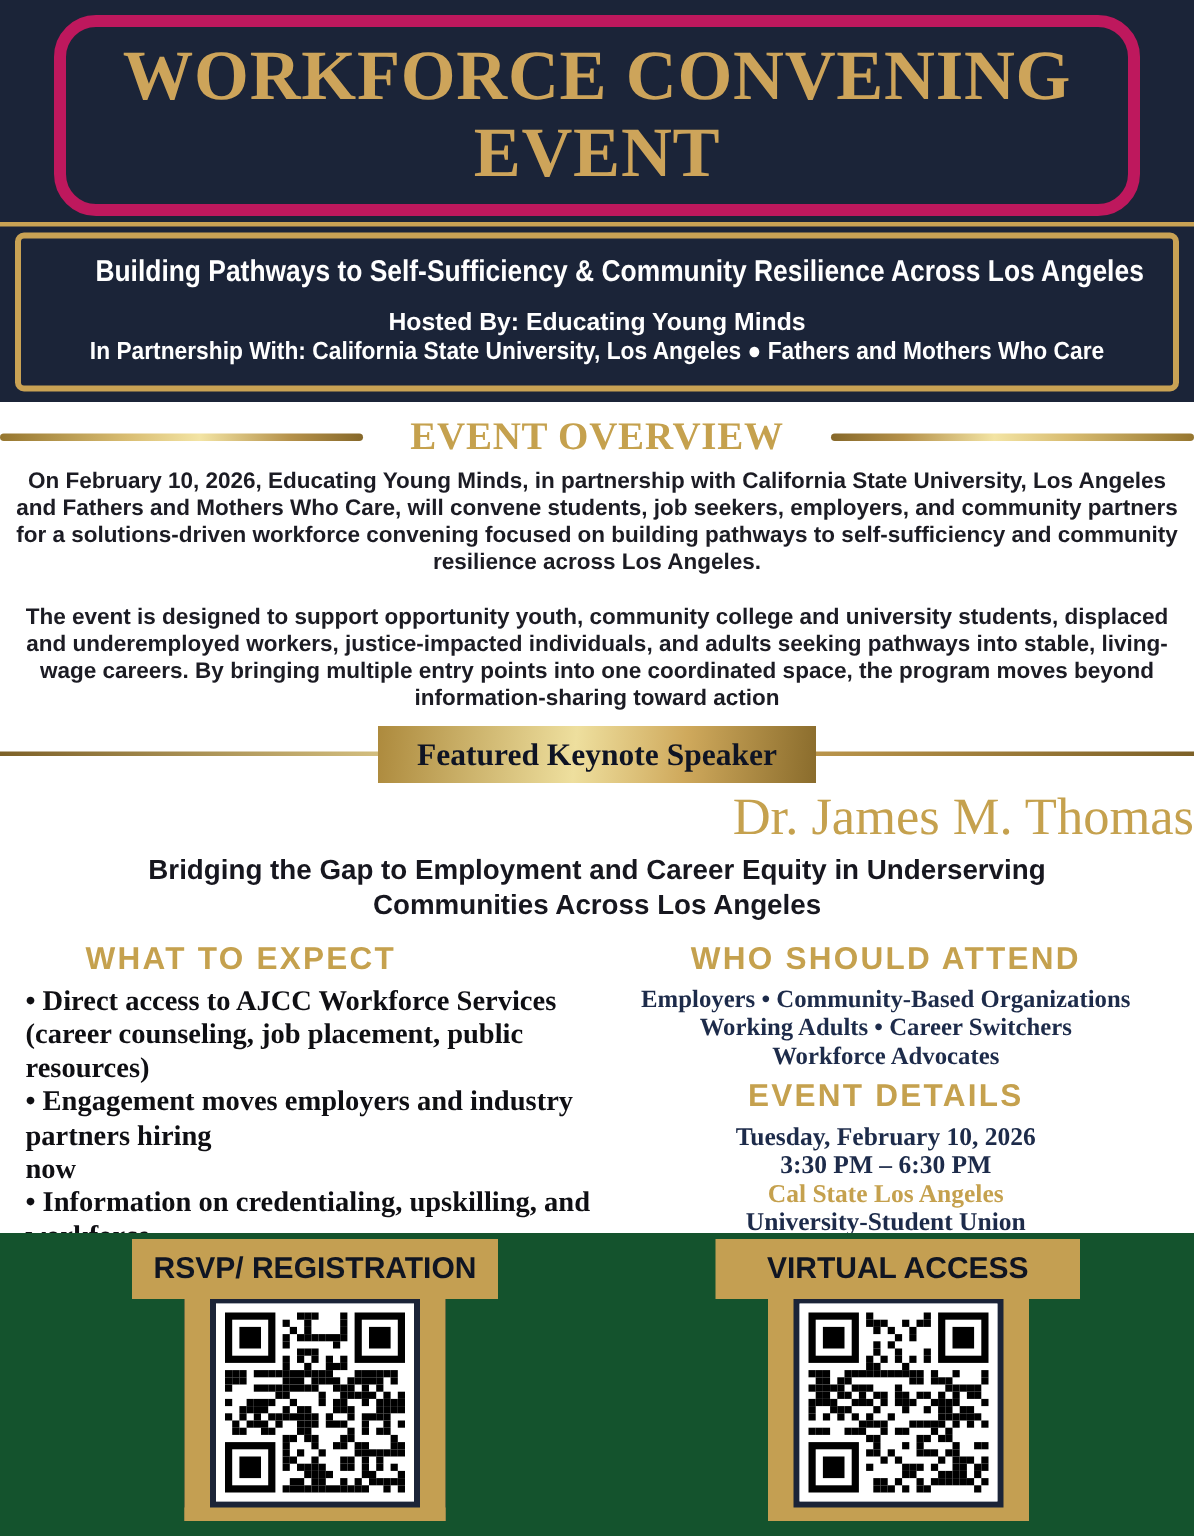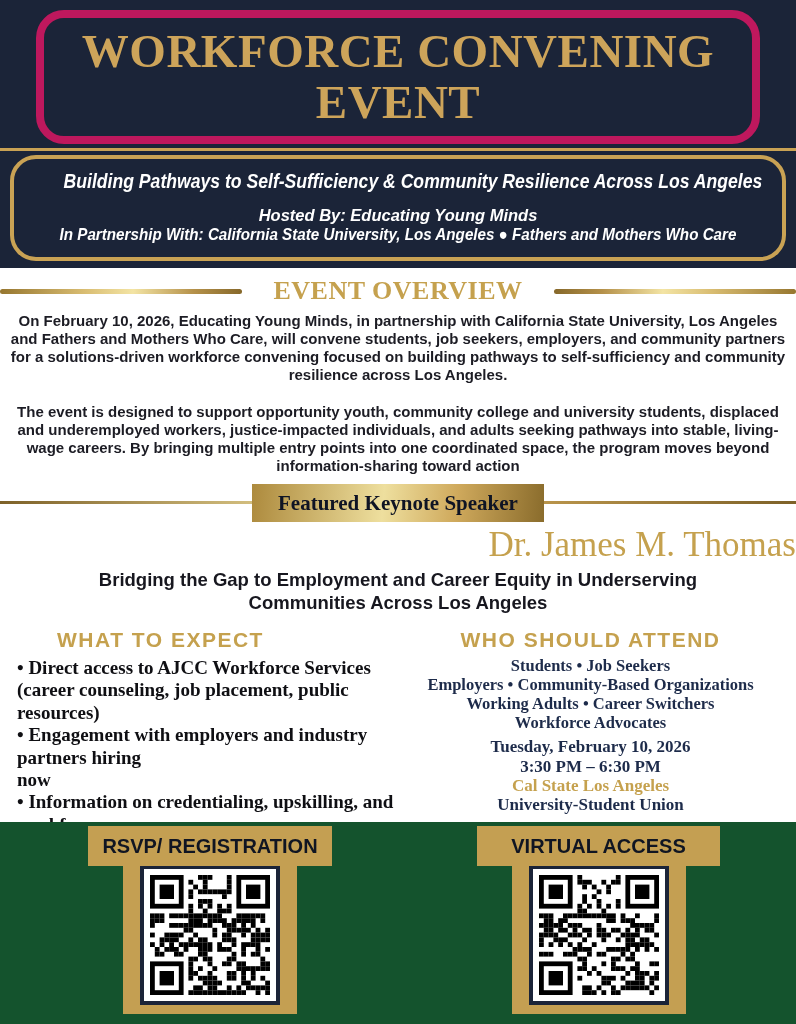--- a/index.html
+++ b/index.html
@@ -7,22 +7,22 @@
          font-family:"Liberation Sans",sans-serif;}
   .preline{white-space:pre-line;}
 
   
   .hero{background:#1b2438;padding:10px 0 7px;}
   .title-box{margin:0 36px;border:8px solid #be185d;border-radius:28px;height:118px;
              display:flex;align-items:center;justify-content:center;}
   .title{font-family:"Liberation Serif",serif;font-weight:700;font-size:47px;line-height:1.08;
          color:#cda45a;text-align:center;letter-spacing:.5px;}
   .hero-rule{height:3px;background:#c9a254;margin-top:4px;}
-  .subtitle-box{margin:4px 10px 0;border:4px solid #c9a254;border-radius:26px;
-                padding:11px 4px 13px;text-align:center;color:#ffffff;font-style:italic;}
+  .subtitle-box{margin:4px 10px 0;border:4px solid #c9a254;border-radius:6px;
+                padding:11px 4px 13px;text-align:center;color:#ffffff;}
   .subtitle{font-size:20px;font-weight:700;white-space:nowrap;transform:scaleX(.88);}
   .hosted{margin-top:13px;font-size:16.5px;font-weight:700;}
   .partnership{font-size:16.5px;font-weight:700;white-space:nowrap;transform:scaleX(.92);}
 
   
   .overview-row{display:flex;align-items:center;gap:31px;margin-top:8px;}
   .gline{flex:1;height:5px;border-radius:3px;
          background:linear-gradient(90deg,#96762f,#d9bd72 35%,#f3e4a4 55%,#b5914a 80%,#86682a);}
   .gline.flip{background:linear-gradient(270deg,#96762f,#d9bd72 35%,#f3e4a4 55%,#b5914a 80%,#86682a);}
   .overview-heading{font-family:"Liberation Serif",serif;font-weight:700;font-size:26px;
@@ -117,38 +117,38 @@
   <div class="speaker">Dr. James M. Thomas</div>
   <div class="talk preline">Bridging the Gap to Employment and Career Equity in Underserving
 Communities Across Los Angeles</div>
 
   <div class="columns">
     <div class="col">
       <div class="col-heading expect">WHAT TO EXPECT</div>
       <div class="expect-list">
         <div class="preline">• Direct access to AJCC Workforce Services
 (career counseling, job placement, public resources)</div>
-        <div class="preline">• Engagement with employers and industry partners hiring
+        <div class="preline">• Engagement moves employers and industry partners hiring
 now</div>
         <div class="preline">• Information on credentialing, upskilling, and workforce-
 aligned education</div>
         <div class="preline">• Intentional networking with employers, educators, and
 community leaders</div>
         <div class="preline">• Clear next steps toward interviews, training enrollment, and
 ongoing support</div>
       </div>
     </div>
     <div class="col">
       <div class="col-heading">WHO SHOULD ATTEND</div>
       <div class="attend-list">
-        <div class="attend-item">Students • Job Seekers</div>
         <div class="attend-item">Employers • Community-Based Organizations</div>
         <div class="attend-item">Working Adults • Career Switchers</div>
         <div class="attend-item">Workforce Advocates</div>
       </div>
+      <div class="col-heading details">EVENT DETAILS</div>
       <div class="details-block">
         <div class="detail-line">Tuesday, February 10, 2026</div>
         <div class="detail-line">3:30 PM – 6:30 PM</div>
         <div class="detail-line venue">Cal State Los Angeles</div>
         <div class="detail-line">University-Student Union</div>
       </div>
     </div>
   </div>
 
   <div class="quote-wrap">

